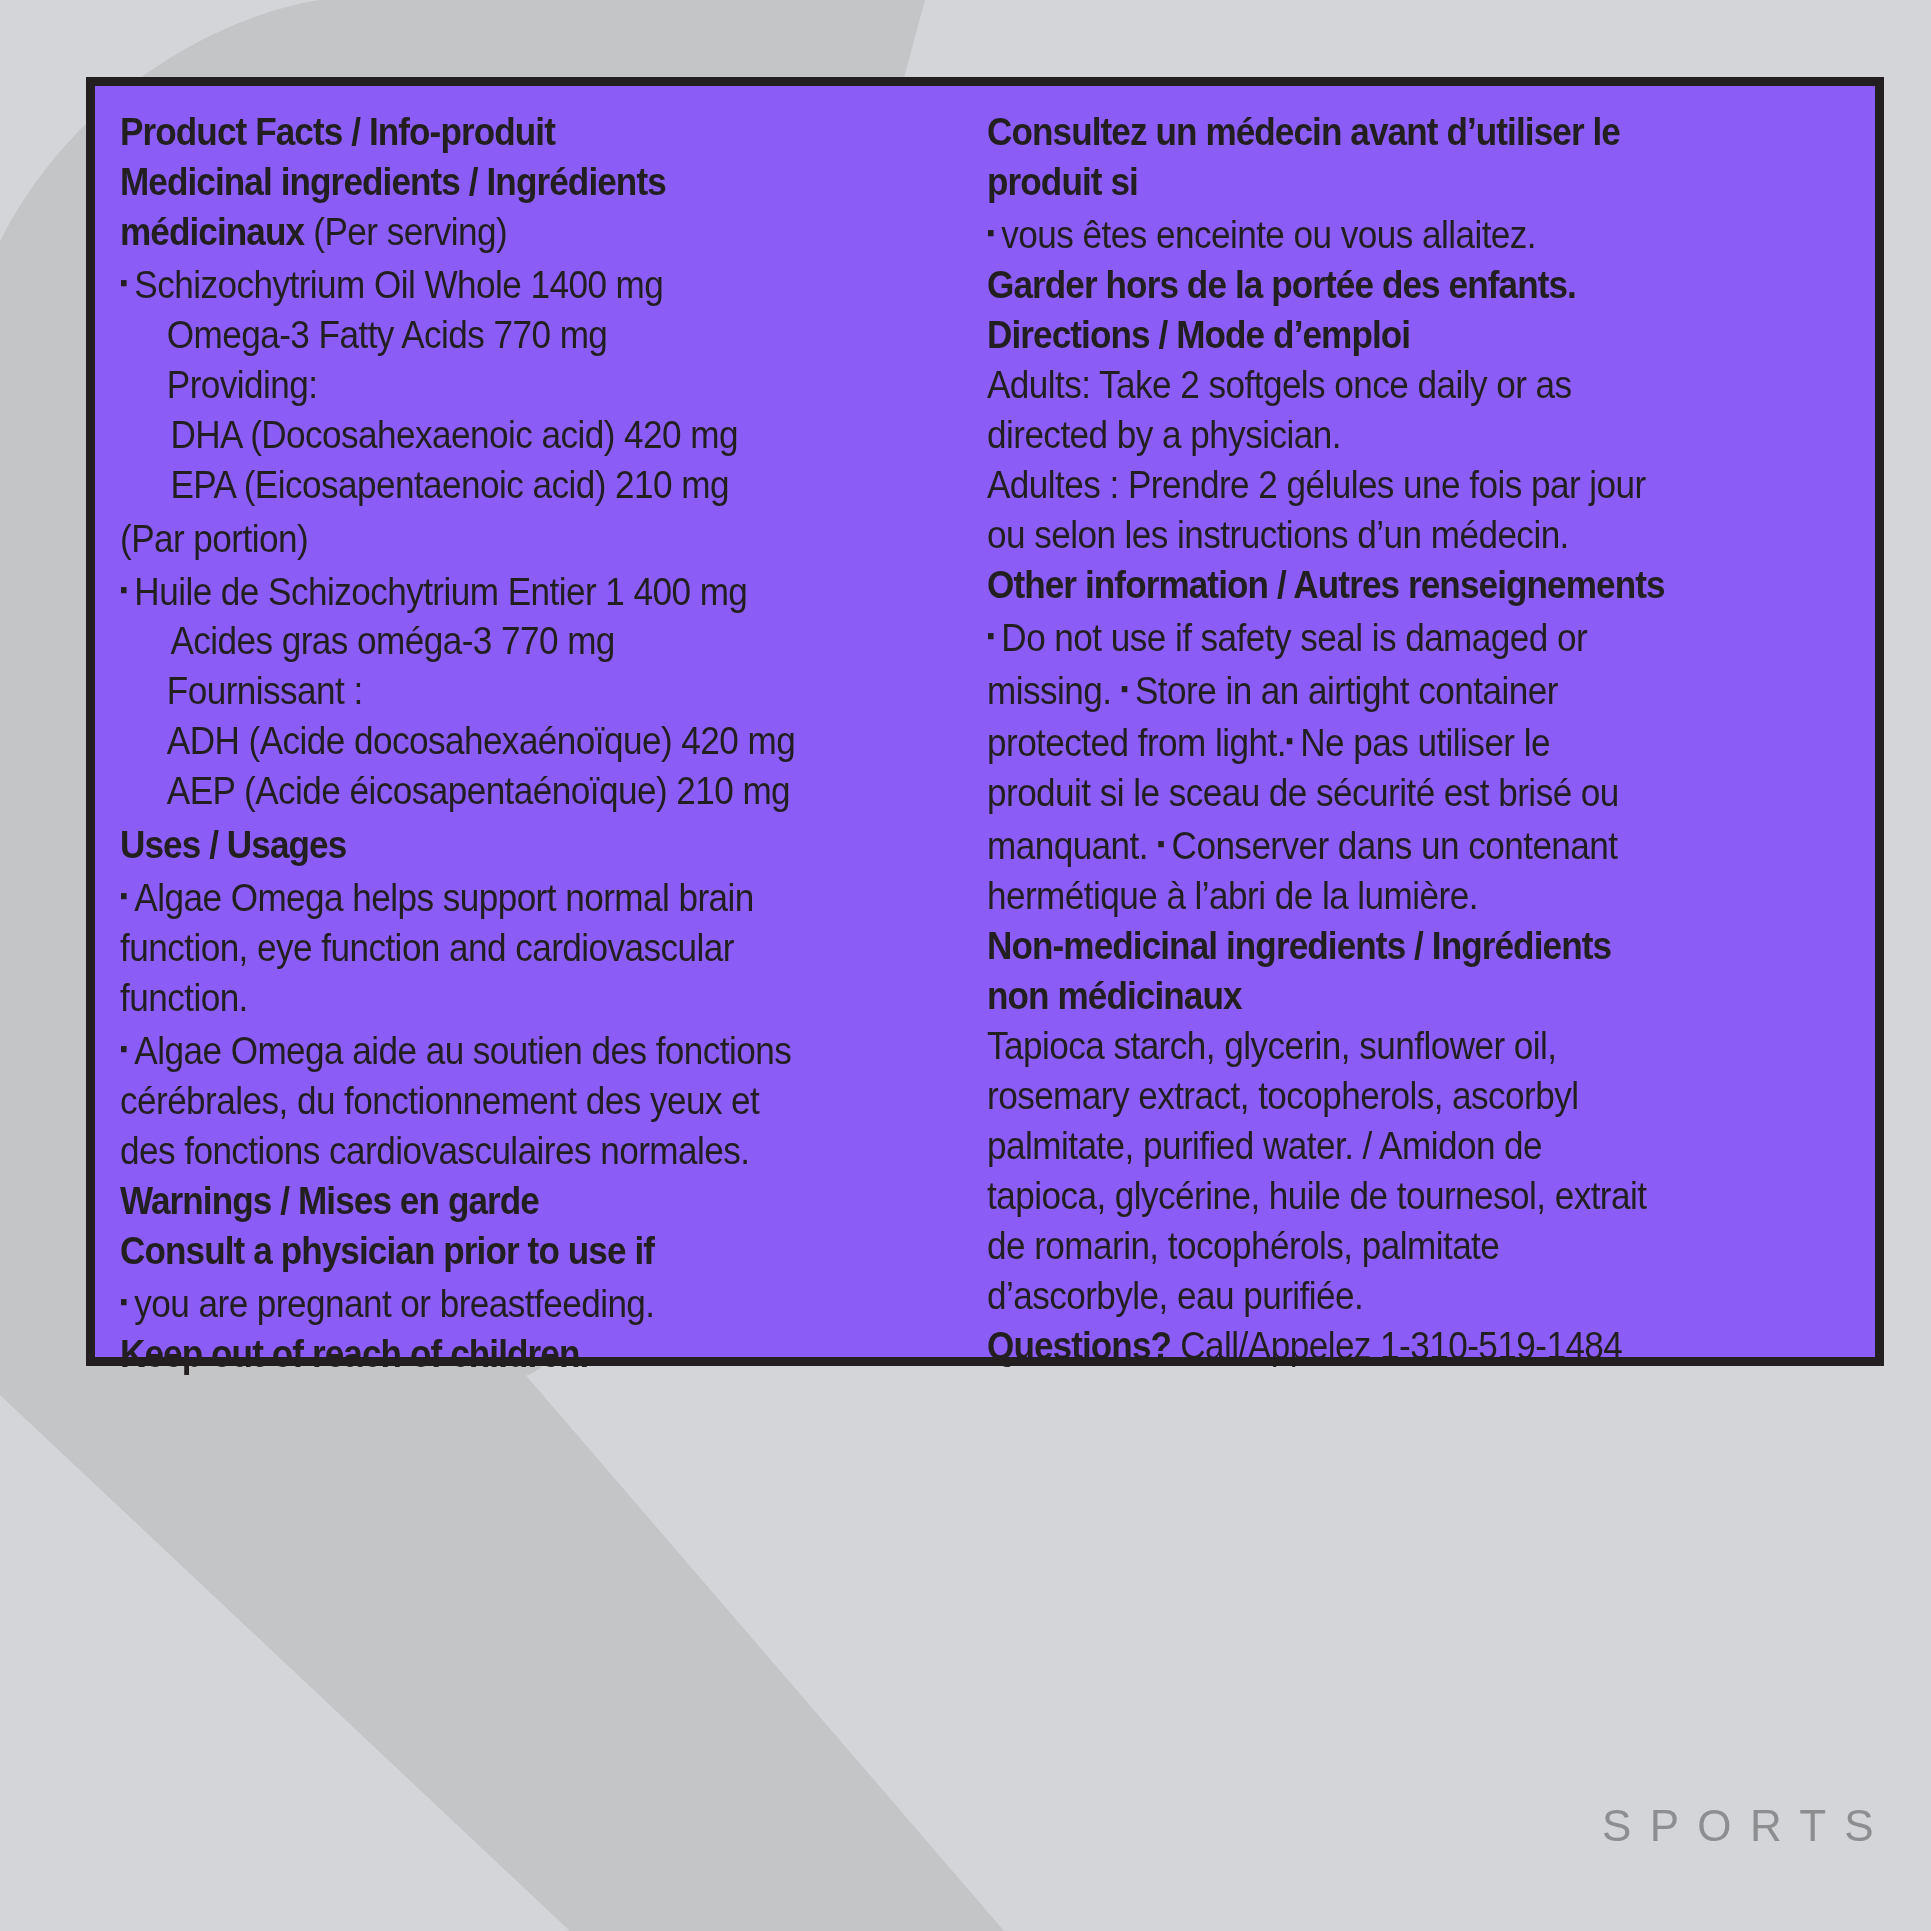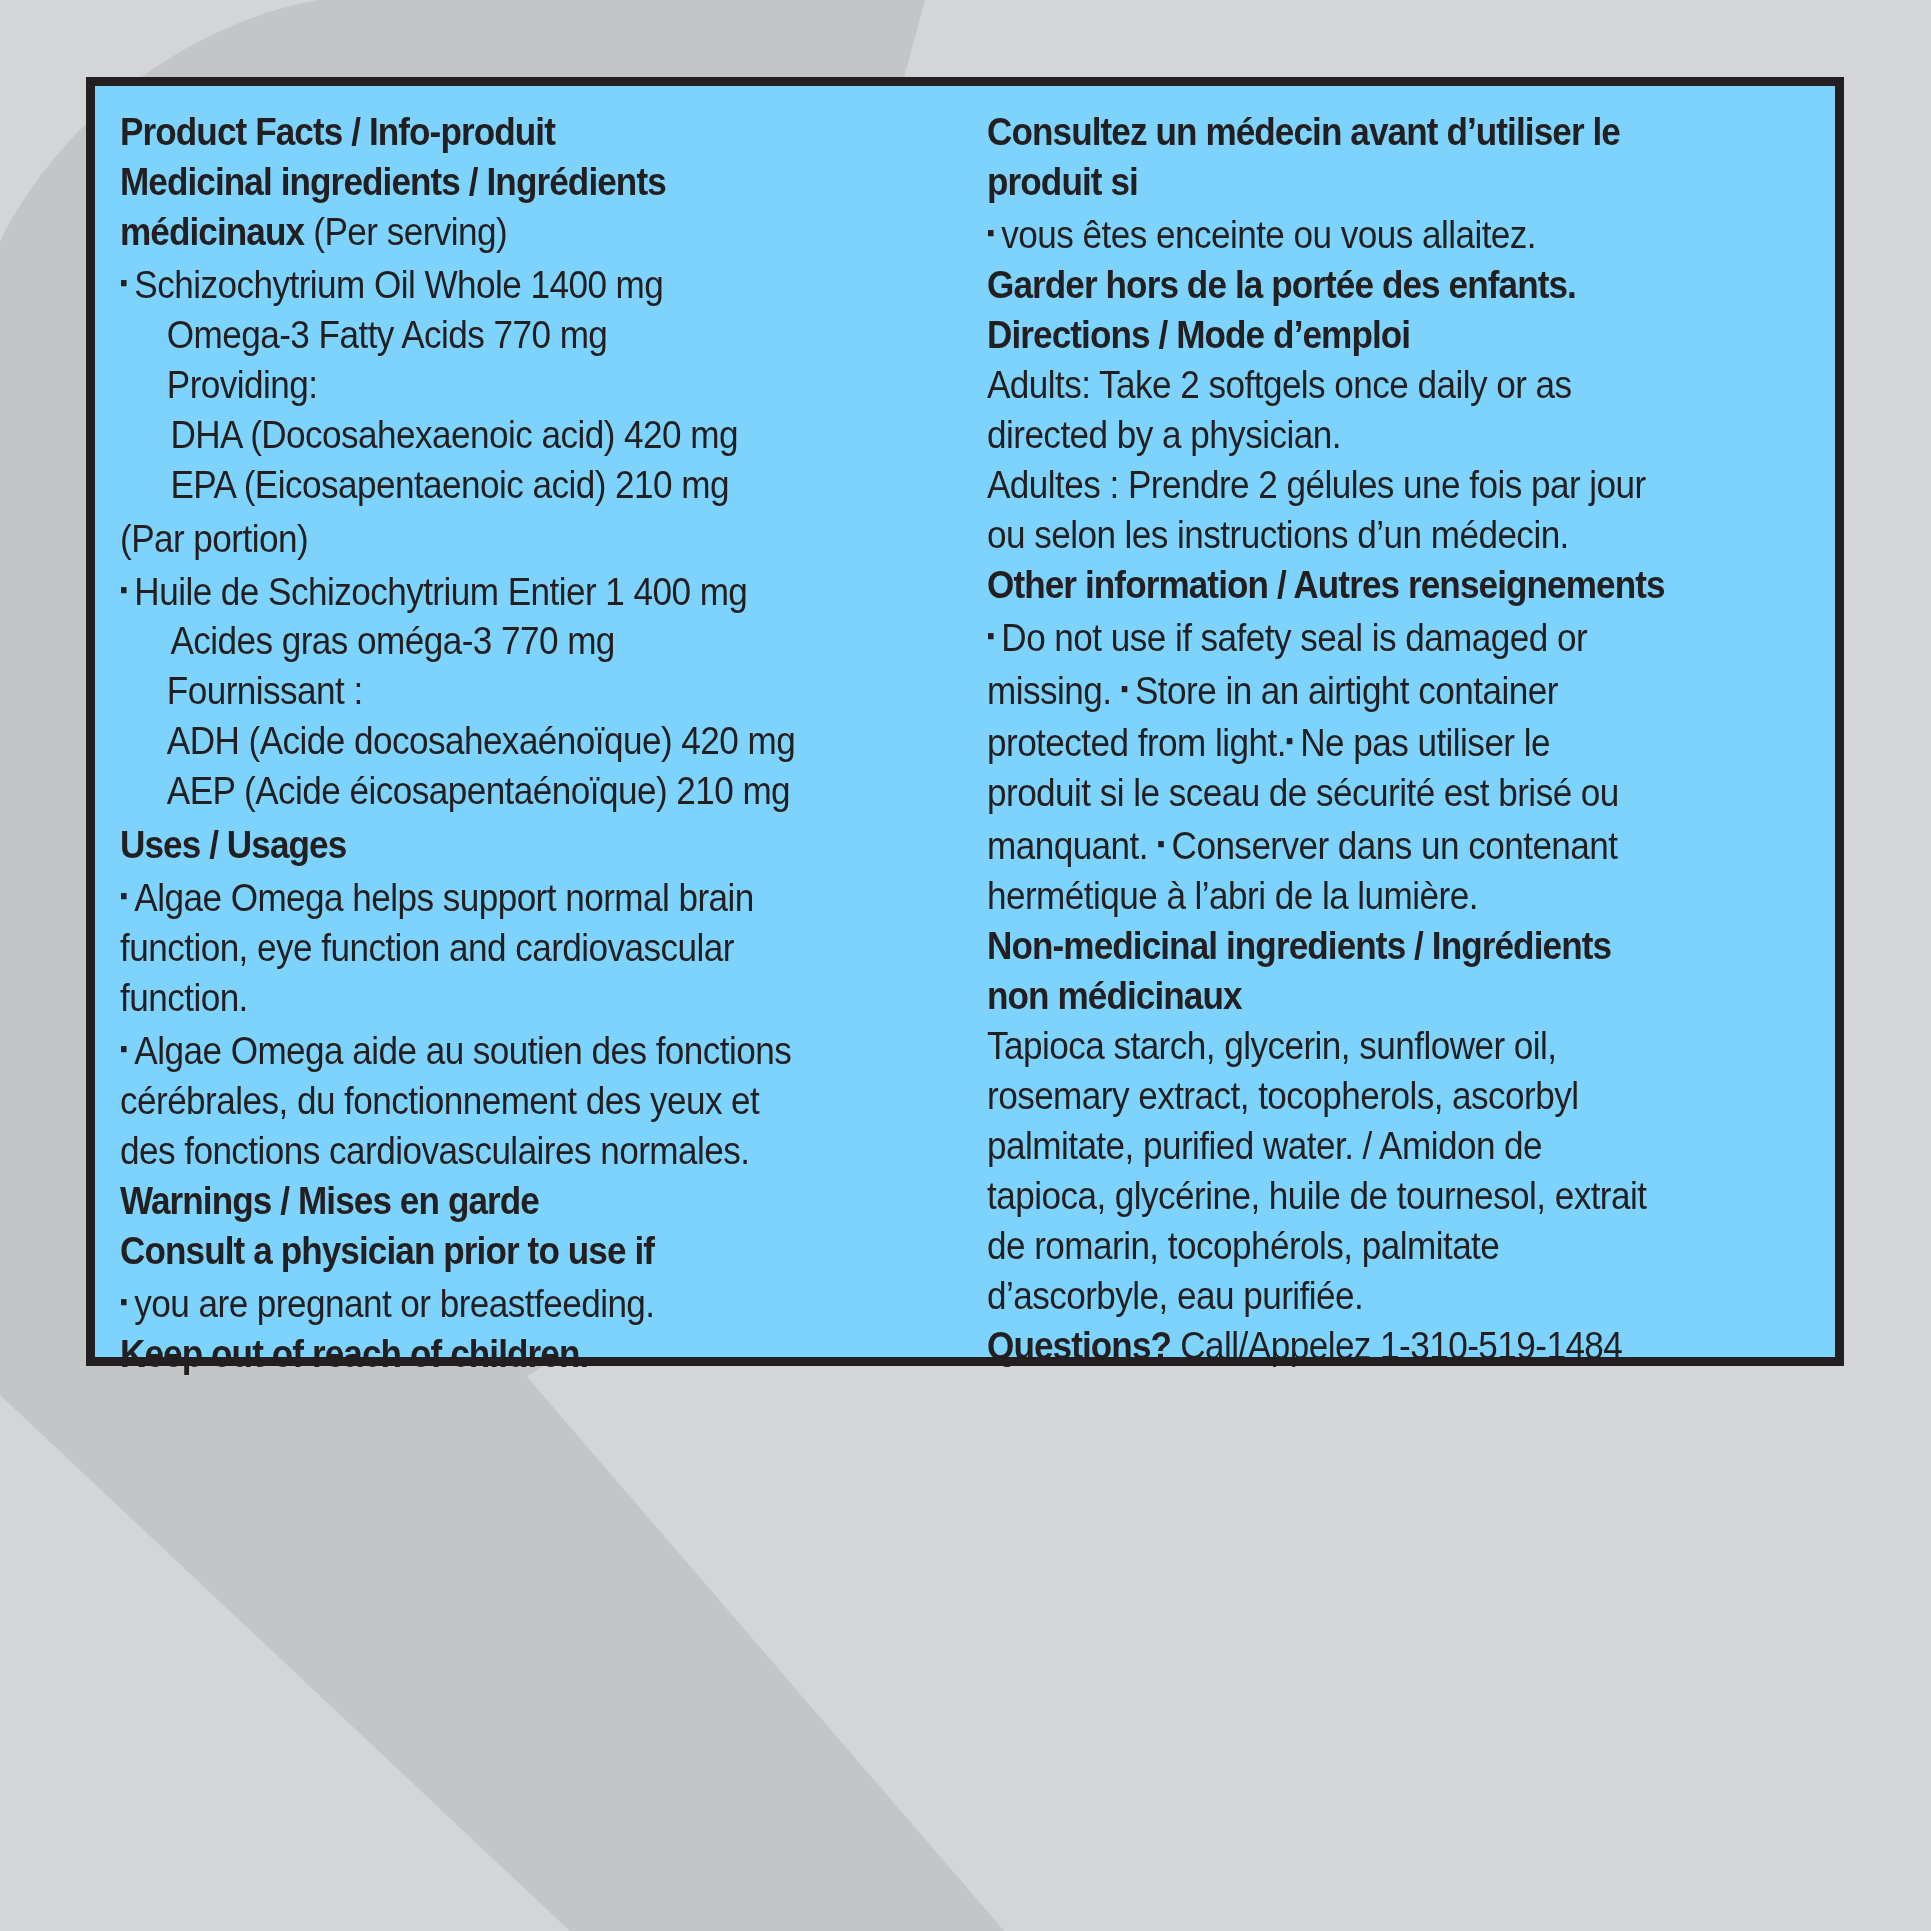--- a/index.html
+++ b/index.html
@@ -6,22 +6,23 @@
   body {
     width: 1931px; height: 1931px; position: relative; overflow: hidden;
     background: #d4d5d9;
     font-family: "Liberation Sans", sans-serif;
   }
   .bg-shape { position: absolute; left: 0; top: 0; width: 1931px; height: 1931px; }
   .facts-box {
     position: absolute; left: 86px; top: 77px;
     width: 1740px; height: 1271px;
     border: 9.7px solid #231f20;
-    background: #7dd3fc;
+    background: #8b5cf6;
     box-sizing: content-box;
+    padding-left: 40px;
   }
   .col {
     position: absolute; top: 21px;
     color: #231f20;
     font-size: 39px;
     line-height: 50px;
     letter-spacing: -0.6px;
   }
   .col-left { left: 25px; width: 869px; }
   .col-right { left: 892px; width: 850px; }
@@ -110,14 +111,15 @@
     <div class="line" style="transform: scaleX(0.9);">palmitate, purified water. / Amidon de</div>
     <div class="line" style="transform: scaleX(0.9);">tapioca, glycérine, huile de tournesol, extrait</div>
     <div class="line" style="transform: scaleX(0.9);">de romarin, tocophérols, palmitate</div>
     <div class="line" style="transform: scaleX(0.9);">d’ascorbyle, eau purifiée.</div>
 
     <div class="line" style="transform: scaleX(0.9);"><span class="b">Questions?</span> <span>Call/Appelez 1-310-519-1484</span></div>
   </div>
 </div>
 
 <div class="logo">
+  <div>SPORTS</div>
 </div>
 
 
 </body></html>

